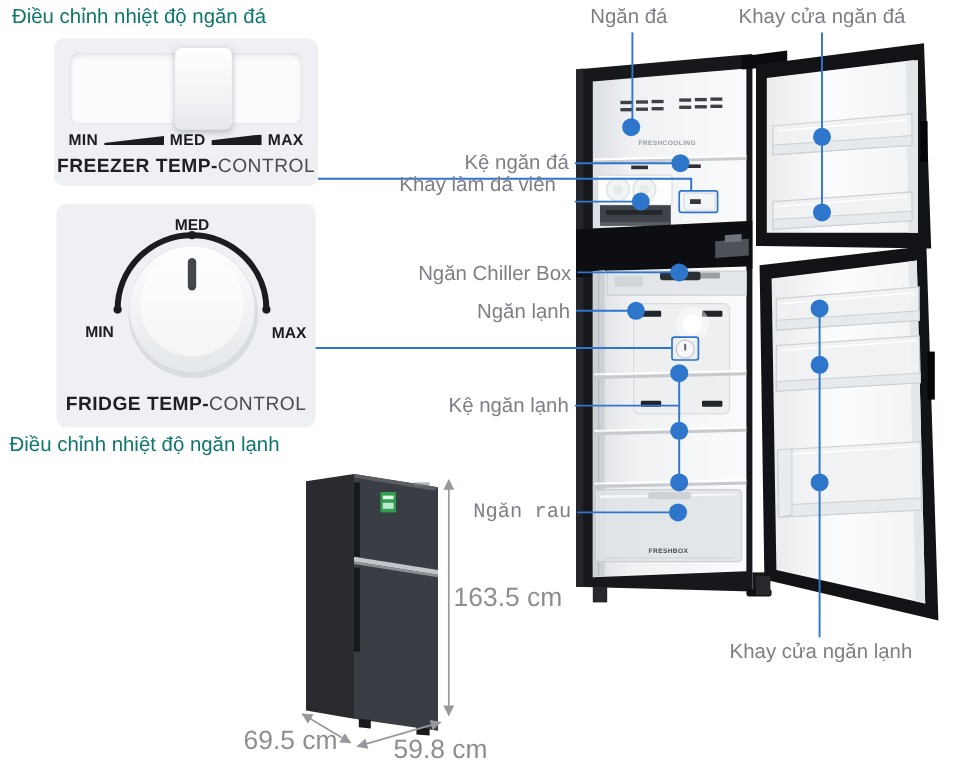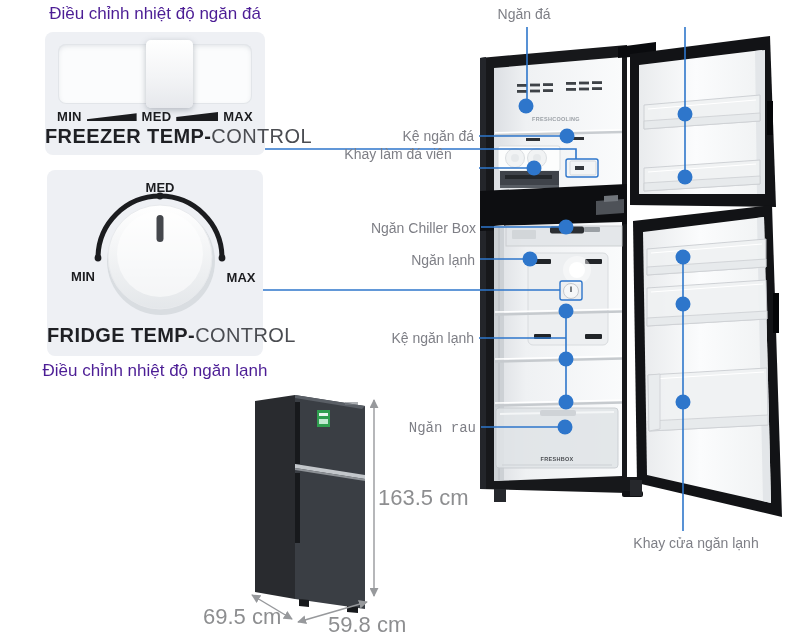--- a/index.html
+++ b/index.html
@@ -6,33 +6,33 @@
     --accent:#2e76cb;
     --label-gray:#7e7f86;
     --dim-gray:#8d8e90;
     --panel-bg:#eef0f4;
   }
   *{margin:0;padding:0;box-sizing:border-box;}
   body{background:#ffffff;font-family:"Liberation Sans",sans-serif;}
   .canvas{position:relative;width:800px;height:641px;background:#fff;overflow:hidden;}
 
   
-  .callout{position:absolute;font-size:14px;line-height:20px;color:var(--label-gray);white-space:nowrap;z-index:5;}
+  .callout{position:absolute;font-size:17px;line-height:20px;color:var(--label-gray);white-space:nowrap;z-index:5;}
   #co-ngan-da{left:464px;top:4px;width:120px;text-align:center;}
   #co-khay-cua-ngan-da{left:610px;top:4px;width:150px;text-align:center;}
   #co-ke-ngan-da{left:350px;top:126px;width:124px;text-align:right;}
   #co-khay-lam-da-vien{left:322px;top:144px;width:152px;text-align:center;}
   #co-ngan-chiller-box{left:330px;top:218px;width:146px;text-align:right;}
   #co-ngan-lanh{left:356px;top:250px;width:119px;text-align:right;}
   #co-ke-ngan-lanh{left:340px;top:328px;width:134px;text-align:right;}
   #co-ngan-rau{left:360px;top:418px;width:116px;text-align:right;font-family:Liberation Mono, monospace;}
-  #co-khay-cua-ngan-lanh{left:608px;top:533px;width:152px;text-align:center;margin-left:12px;}
-
-  
-  .title{position:absolute;font-size:17px;color:#4c1d95;text-align:center;z-index:5;white-space:nowrap;}
+  #co-khay-cua-ngan-lanh{left:608px;top:533px;width:152px;text-align:center;}
+
+  
+  .title{position:absolute;font-size:17px;color:#0f766e;text-align:left;z-index:5;white-space:nowrap;}
   #freezer-title{left:10px;top:4px;width:290px;}
   #fridge-caption{left:8px;top:361px;width:294px;}
 
   
   .dim-label{position:absolute;font-size:22px;color:var(--dim-gray);z-index:5;white-space:nowrap;}
   #dim-height{left:378px;top:485px;}
   #dim-depth{left:203px;top:604px;}
   #dim-width{left:328px;top:612px;}
 
   
@@ -41,21 +41,21 @@
   .slider-track{position:absolute;left:13px;top:12px;width:194px;height:60px;background:#fbfcfd;border-radius:8px;
     box-shadow:inset 0 0 0 1px #e2e5e9, inset 0 2px 5px rgba(100,110,125,.18);}
   .slider-thumb{position:absolute;left:88px;top:-4px;width:47px;height:68px;border-radius:5px;
     background:linear-gradient(180deg,#ffffff 0%,#f3f4f6 55%,#e6e8ec 100%);
     box-shadow:0 2px 6px rgba(70,80,95,.35);}
   .scale-row{position:absolute;left:12px;top:77px;width:196px;display:flex;align-items:center;justify-content:space-between;
     font-weight:bold;font-size:13px;color:#1b1c1f;letter-spacing:.3px;}
   .wedge{height:9px;background:#1b1c1f;align-self:flex-end;margin-bottom:3px;}
   .w1{width:50px;clip-path:polygon(0 80%,100% 15%,100% 100%,0 100%);}
   .w2{width:42px;clip-path:polygon(0 55%,100% 0,100% 100%,0 100%);}
-  .panel-label{position:absolute;left:0;bottom:7px;width:100%;text-align:center;font-size:20px;color:#4a4c51;letter-spacing:.4px;white-space:nowrap;}
+  .panel-label{position:absolute;left:0;bottom:7px;width:100%;text-align:center;font-size:16px;color:#4a4c51;letter-spacing:.4px;white-space:nowrap;}
   .panel-label b{color:#1f2024;}
 
   .fridge-panel{left:47px;top:170px;width:216px;height:186px;}
   .dial-svg{position:absolute;left:0;top:0;width:216px;height:186px;}
   .dial-text{position:absolute;font-weight:bold;font-size:13px;color:#1b1c1f;text-align:center;}
   #dial-med{left:83px;top:10px;width:60px;}
   #dial-min{left:14px;top:99px;width:44px;}
   #dial-max{left:170px;top:100px;width:48px;}
   .fridge-panel .panel-label{bottom:9px;}
 
@@ -346,20 +346,21 @@
     </g>
     <g>
       <line x1="683" y1="257" x2="683" y2="531"></line>
       <circle cx="683" cy="257" r="7.5"></circle>
       <circle cx="683" cy="304" r="7.5"></circle>
       <circle cx="683" cy="402" r="7.5"></circle>
     </g>
   </svg>
 
   <div class="callout" id="co-ngan-da">Ngăn đá</div>
+  <div class="callout" id="co-khay-cua-ngan-da">Khay cửa ngăn đá</div>
   <div class="callout" id="co-ke-ngan-da">Kệ ngăn đá</div>
   <div class="callout" id="co-khay-lam-da-vien">Khay làm đá viên</div>
   <div class="callout" id="co-ngan-chiller-box">Ngăn Chiller Box</div>
   <div class="callout" id="co-ke-ngan-lanh">Kệ ngăn lạnh</div>
   <div class="callout" id="co-ngan-lanh">Ngăn lạnh</div>
   <div class="callout" id="co-ngan-rau">Ngăn rau</div>
   <div class="callout" id="co-khay-cua-ngan-lanh">Khay cửa ngăn lạnh</div>
 
 </div>
 

